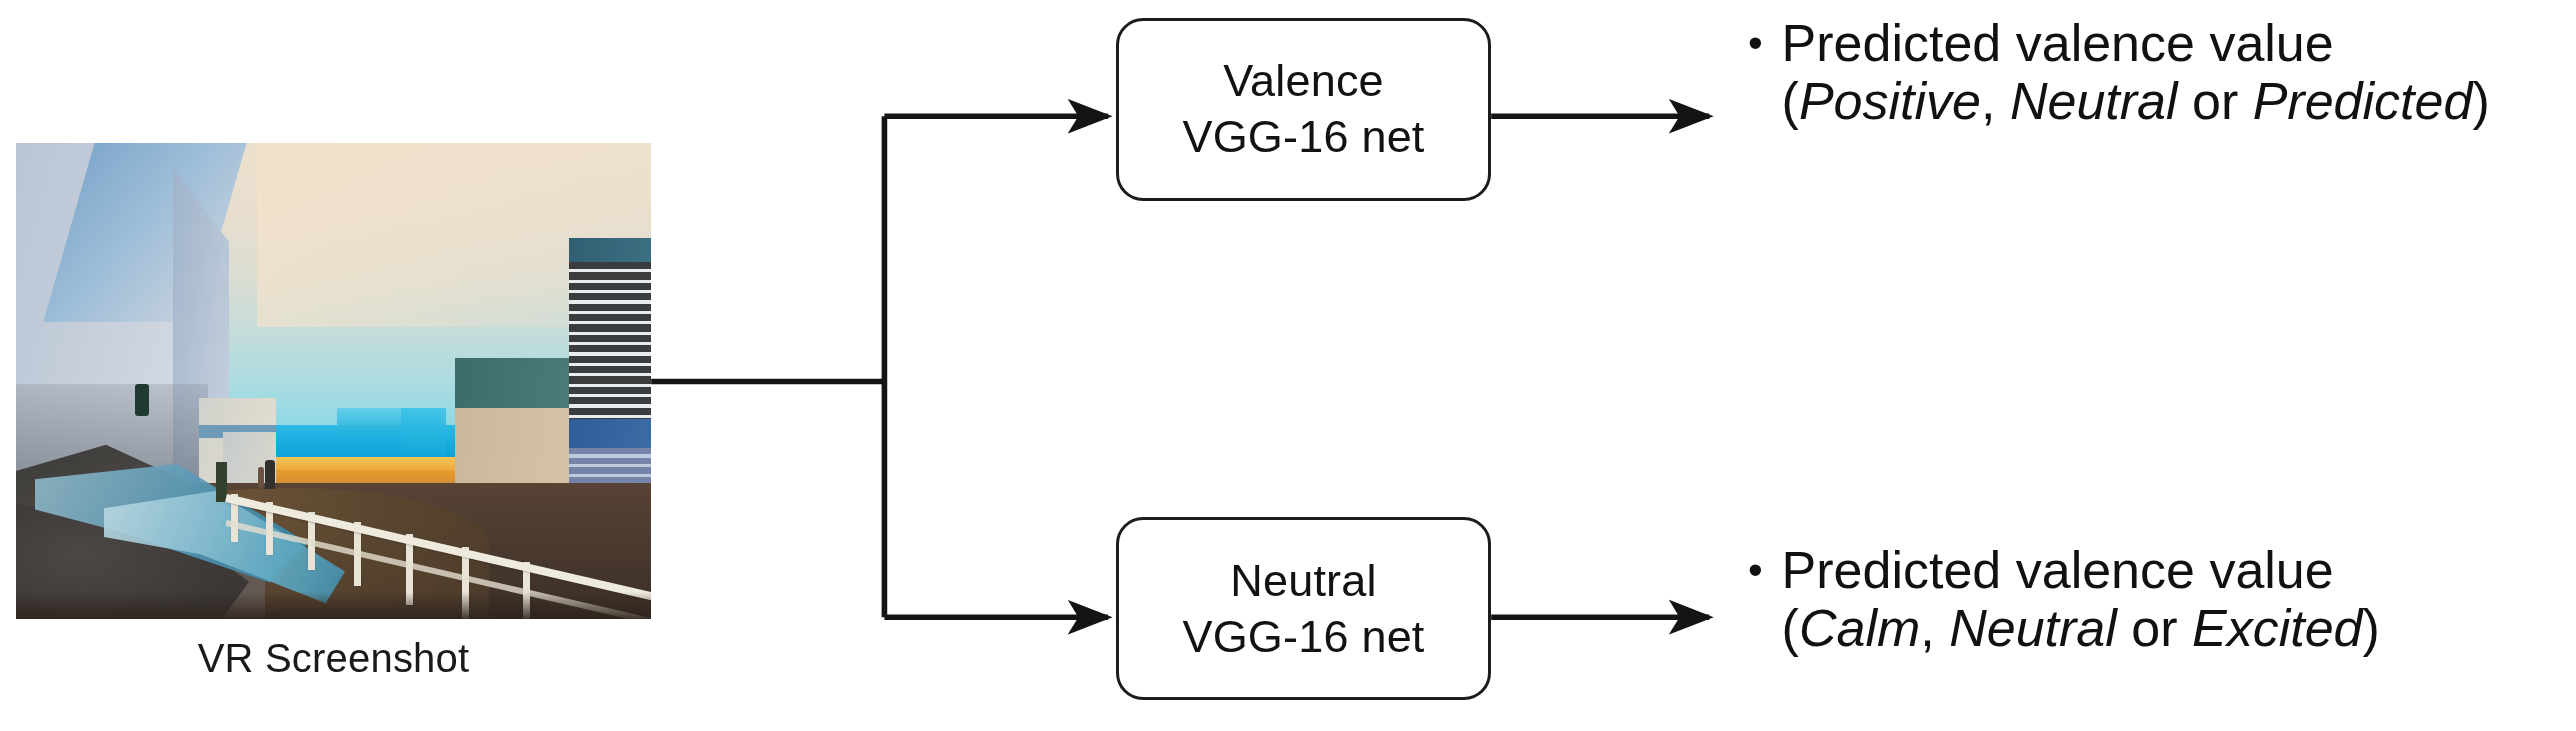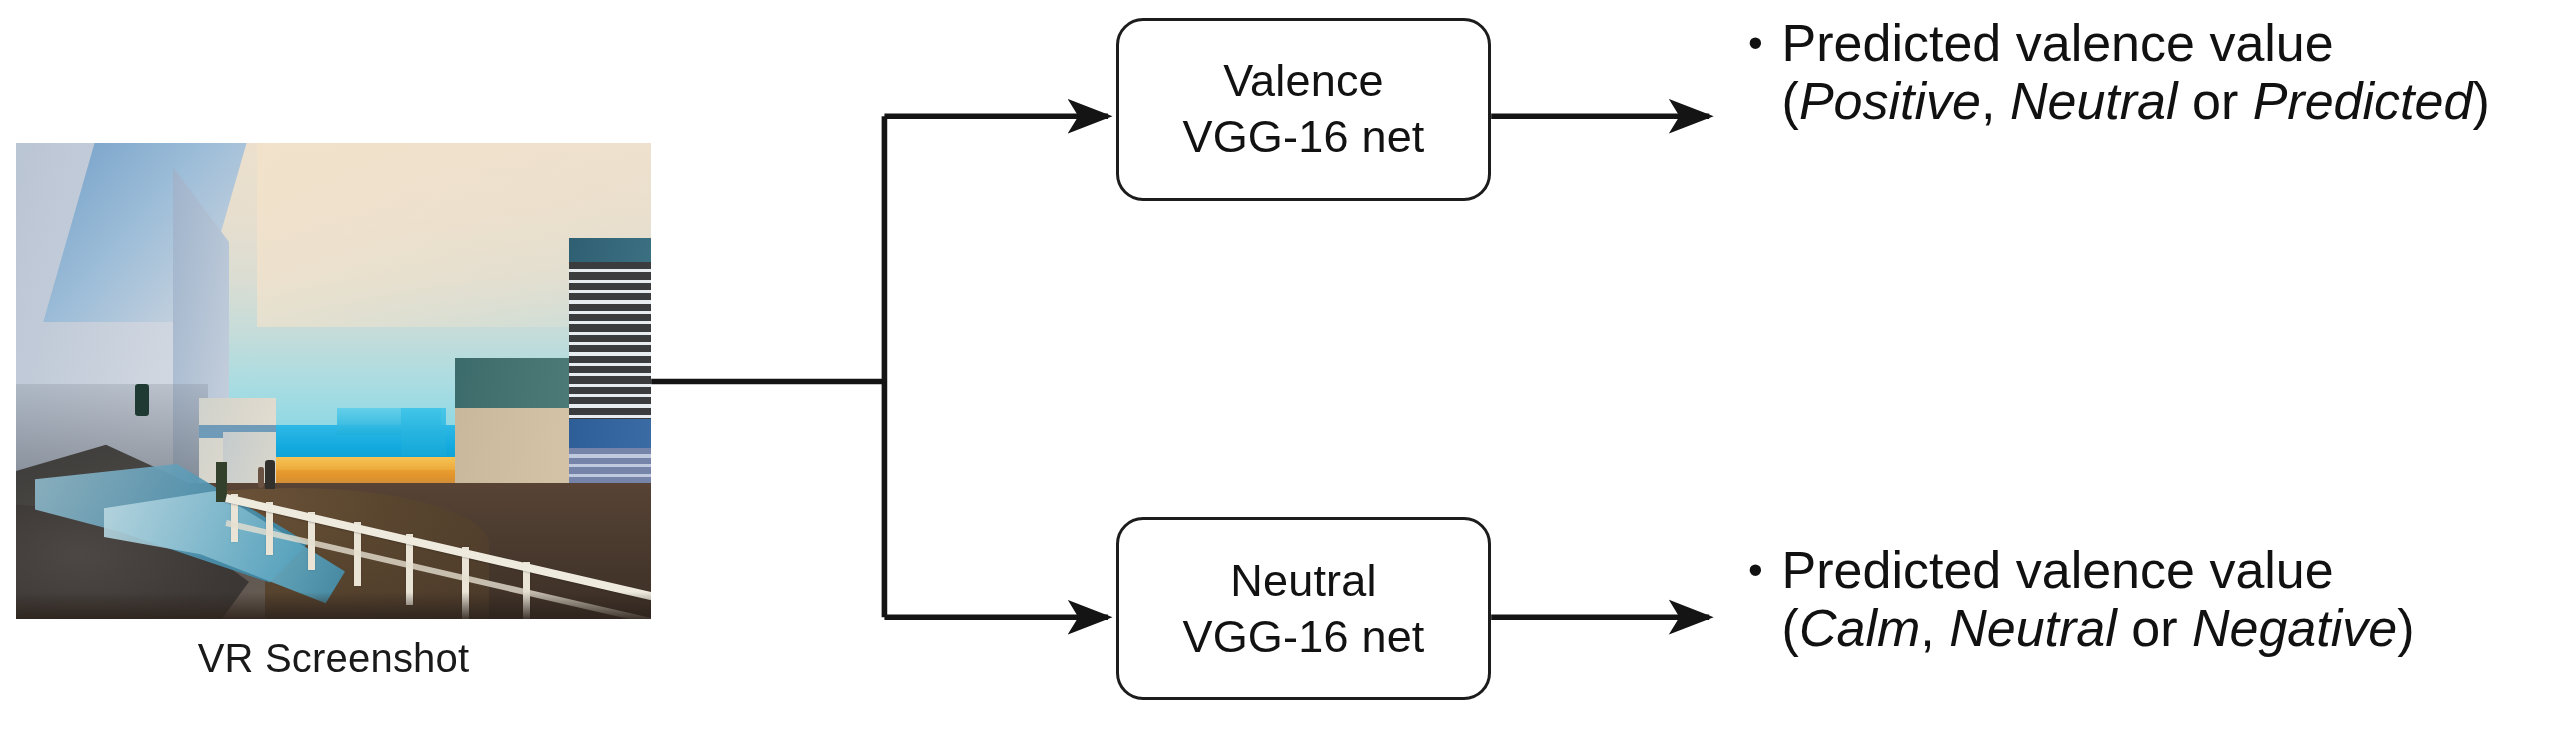--- a/index.html
+++ b/index.html
@@ -431,19 +431,19 @@
         <span class="l2"><span>(</span><span class="it">Positive</span><span>, </span><span class="it">Neutral</span><span> or </span><span class="it">Predicted</span><span>)</span></span>
       </span>
     </div>
   </div>
 
   <div class="out-block" id="out-arousal">
     <div class="bullet-row">
       <span class="bullet-dot">•</span>
       <span class="bullet-text">
         <span class="l1">Predicted valence value</span>
-        <span class="l2"><span>(</span><span class="it">Calm</span><span>, </span><span class="it">Neutral</span><span> or </span><span class="it">Negative</span><span>)</span></span>
+        <span class="l2"><span>(</span><span class="it">Calm</span><span>, </span><span class="it">Neutral</span><span> or </span><span class="it">Excited</span><span>)</span></span>
       </span>
     </div>
   </div>
 
 </div>
 
 
 </body></html>

